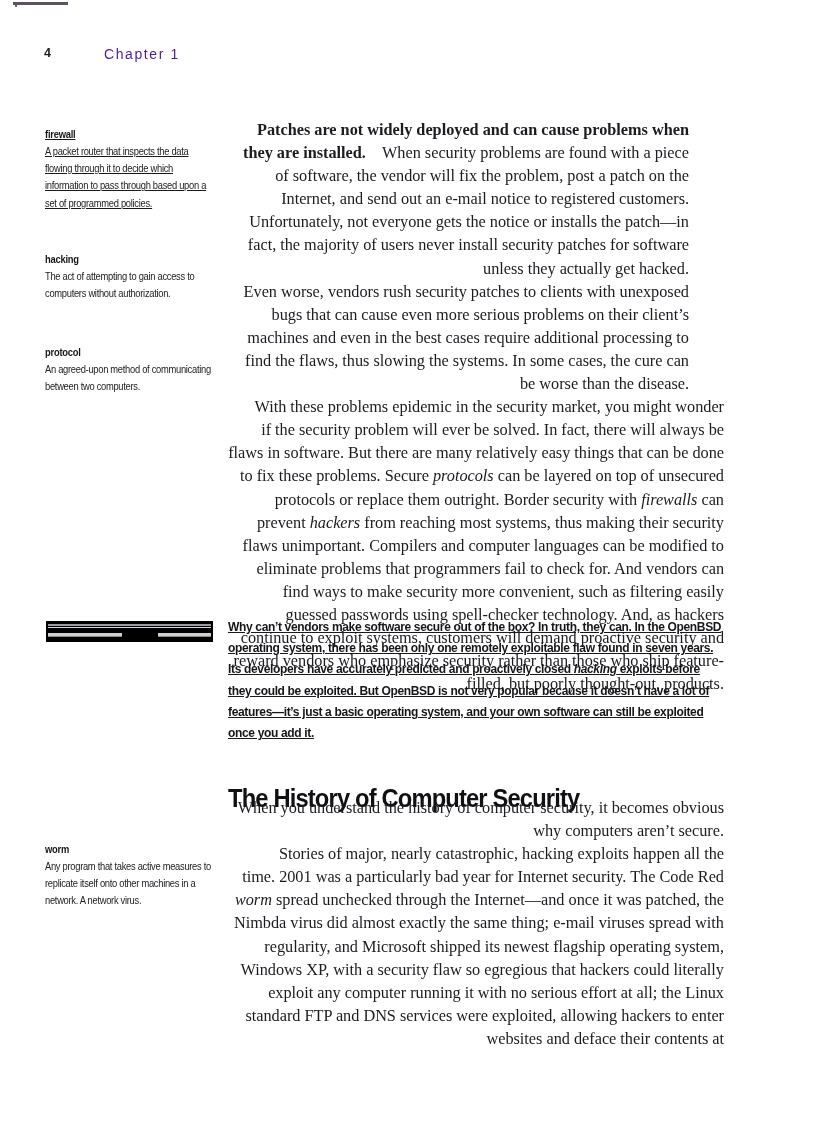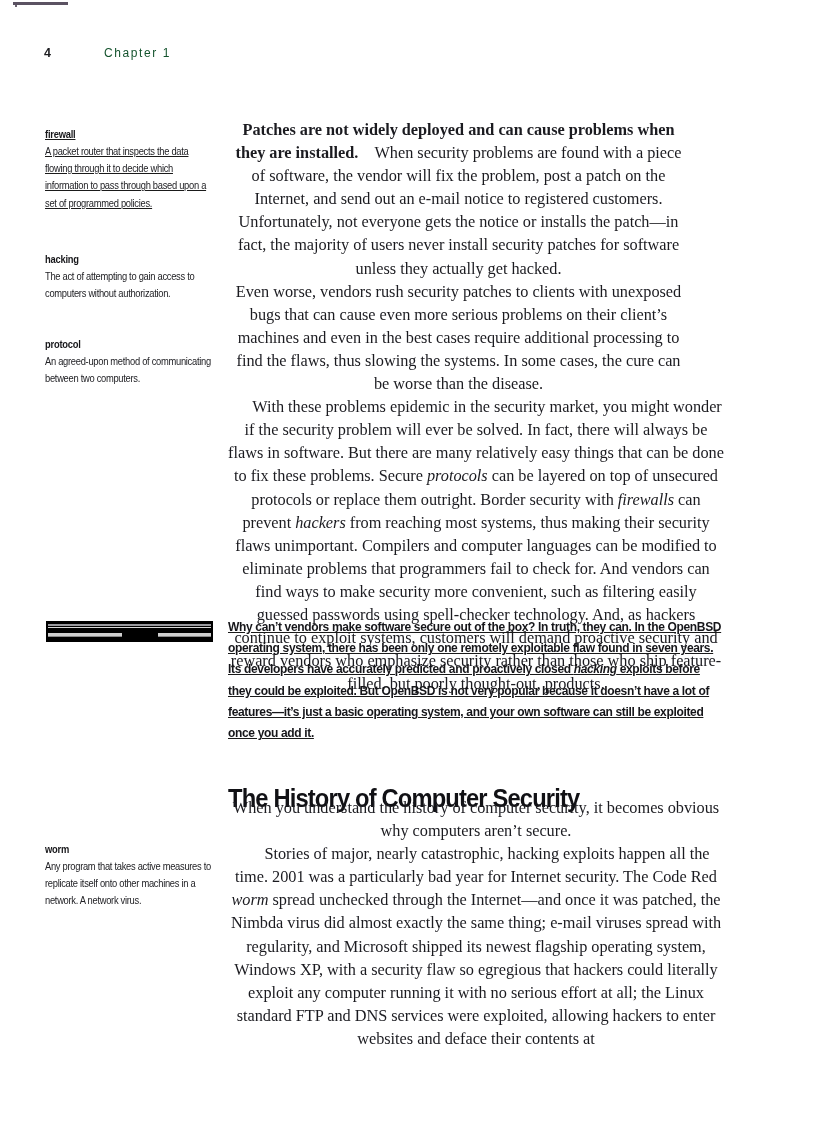--- a/index.html
+++ b/index.html
@@ -52,22 +52,22 @@
     font-size: 12.5px;
     color: #1c1c20;
     letter-spacing: 0.2px;
   }
   .chapter-label {
     position: absolute;
     left: 60px;
     top: 0px;
     font-family: "Liberation Sans", sans-serif;
     font-weight: normal;
-    font-size: 12px;
-    color: #14532d;
+    font-size: 14px;
+    color: #4c1d95;
     letter-spacing: 1.6px;
   }
 
   
   .margin-col {
     position: absolute;
     left: 45px;
     top: 120px;
     width: 168px;
   }
@@ -125,21 +125,21 @@
     left: 228px;
     top: 118px;
     width: 496px;
   }
   p.body {
     margin: 0 0 0 0;
     font-family: "Liberation Serif", serif;
     font-size: 16.3px;
     line-height: 23.1px;
     color: #1b1b20;
-    text-align: center;
+    text-align: right;
     letter-spacing: -0.02px;
   }
   
   .indented {
     margin-left: 35px;
     width: 461px;
   }
   .run-in {
     font-weight: bold;
   }
@@ -209,21 +209,21 @@
   <div class="gloss" style="top:8px;text-decoration:underline;">
     <div class="gloss-term">firewall</div>
     <div class="gloss-def">A packet router that inspects the data flowing through it to decide which information to pass through based upon a set of programmed policies.</div>
   </div>
 
   <div class="gloss" style="top:133px;">
     <div class="gloss-term">hacking</div>
     <div class="gloss-def">The act of attempting to gain access to computers without authorization.</div>
   </div>
 
-  <div class="gloss" style="top:218px;">
+  <div class="gloss" style="top:226px;">
     <div class="gloss-term">protocol</div>
     <div class="gloss-def">An agreed-upon method of communicating between two computers.</div>
   </div>
 
   <div class="gloss" style="top:723px;">
     <div class="gloss-term">worm</div>
     <div class="gloss-def">Any program that takes active measures to replicate itself onto other machines in a network. A network virus.</div>
   </div>
 
 </div>

